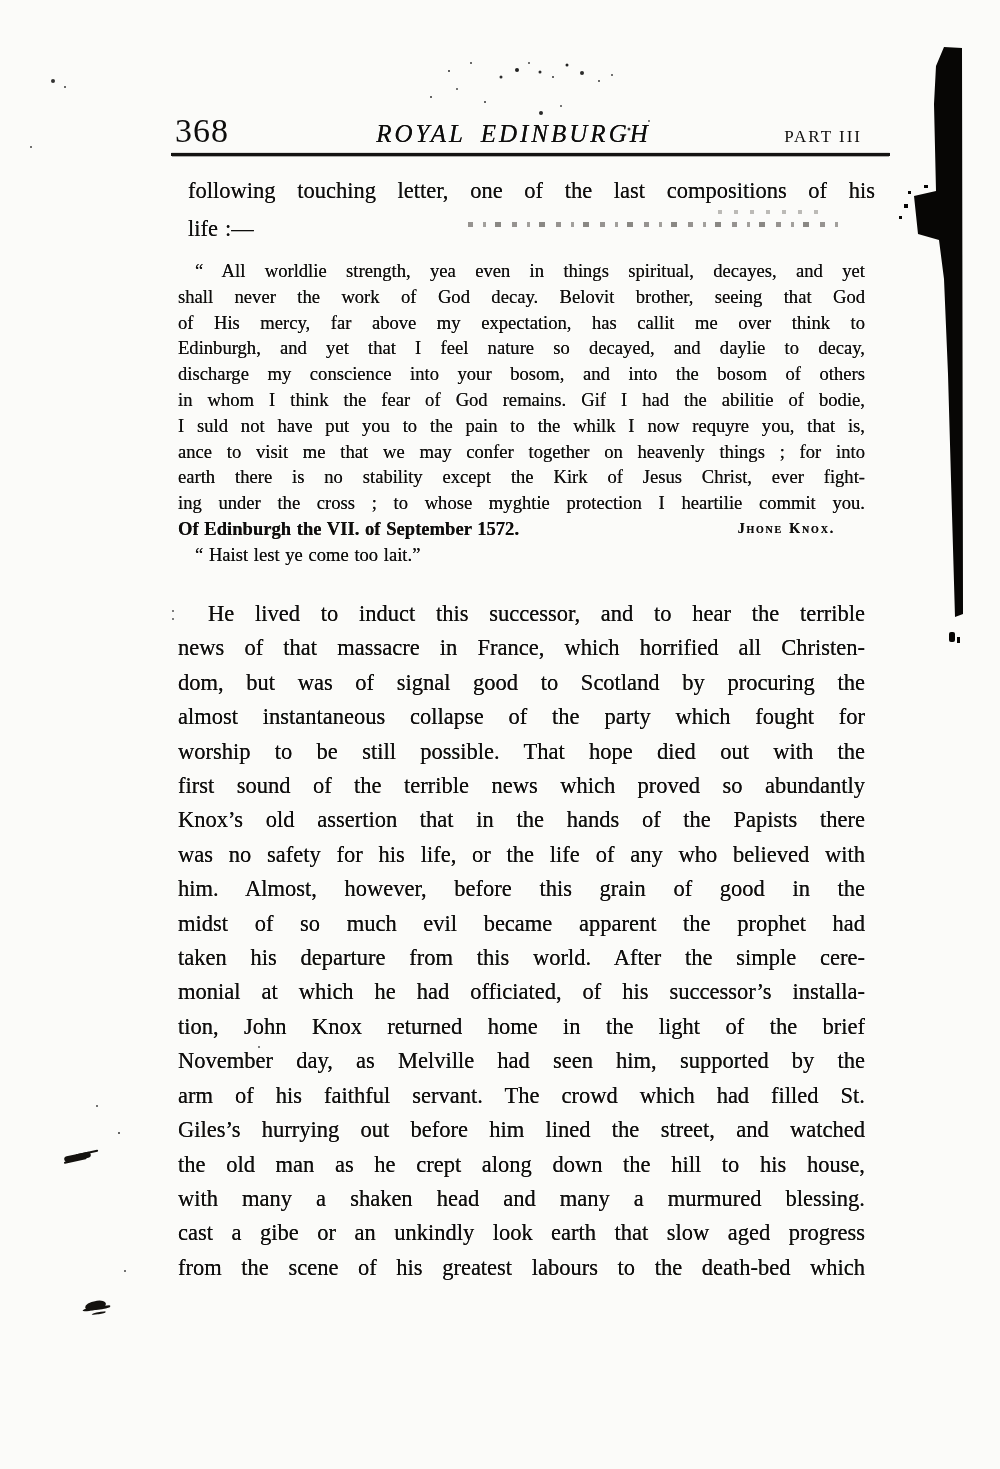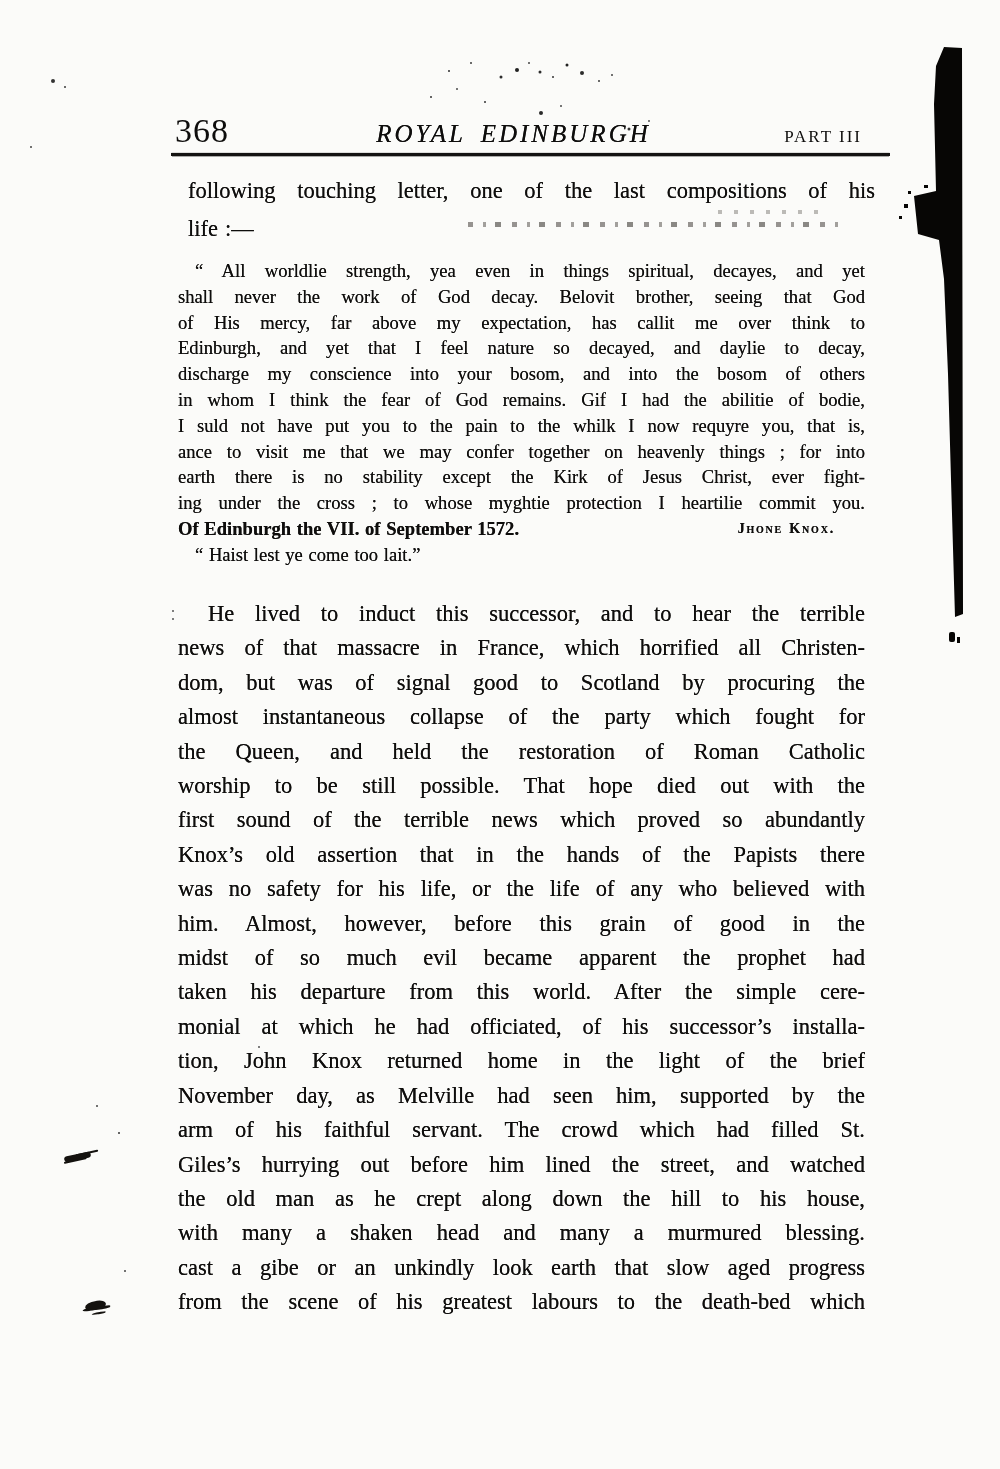--- a/index.html
+++ b/index.html
@@ -136,21 +136,20 @@
       <span class="sig">Jhone Knox.</span>
     </div>
     <div class="postscript">“ Haist lest ye come too lait.”</div>
   </section>
 
   <section class="bodytext">
       <div class="textline">He lived to induct this successor, and to hear the terrible</div>
       <div class="textline">news of that massacre in France, which horrified all Christen-</div>
       <div class="textline">dom, but was of signal good to Scotland by procuring the</div>
       <div class="textline">almost instantaneous collapse of the party which fought for</div>
-      <div class="textline">the Queen, and held the restoration of Roman Catholic</div>
       <div class="textline">worship to be still possible.   That hope died out with the</div>
       <div class="textline">first sound of the terrible news which proved so abundantly</div>
       <div class="textline">Knox’s old assertion that in the hands of the Papists there</div>
       <div class="textline">was no safety for his life, or the life of any who believed with</div>
       <div class="textline">him.   Almost, however, before this grain of good in the</div>
       <div class="textline">midst of so much evil became apparent the prophet had</div>
       <div class="textline">taken his departure from this world.   After the simple cere-</div>
       <div class="textline">monial at which he had officiated, of his successor’s installa-</div>
       <div class="textline">tion, John Knox returned home in the light of the brief</div>
       <div class="textline">November day, as Melville had seen him, supported by the</div>

